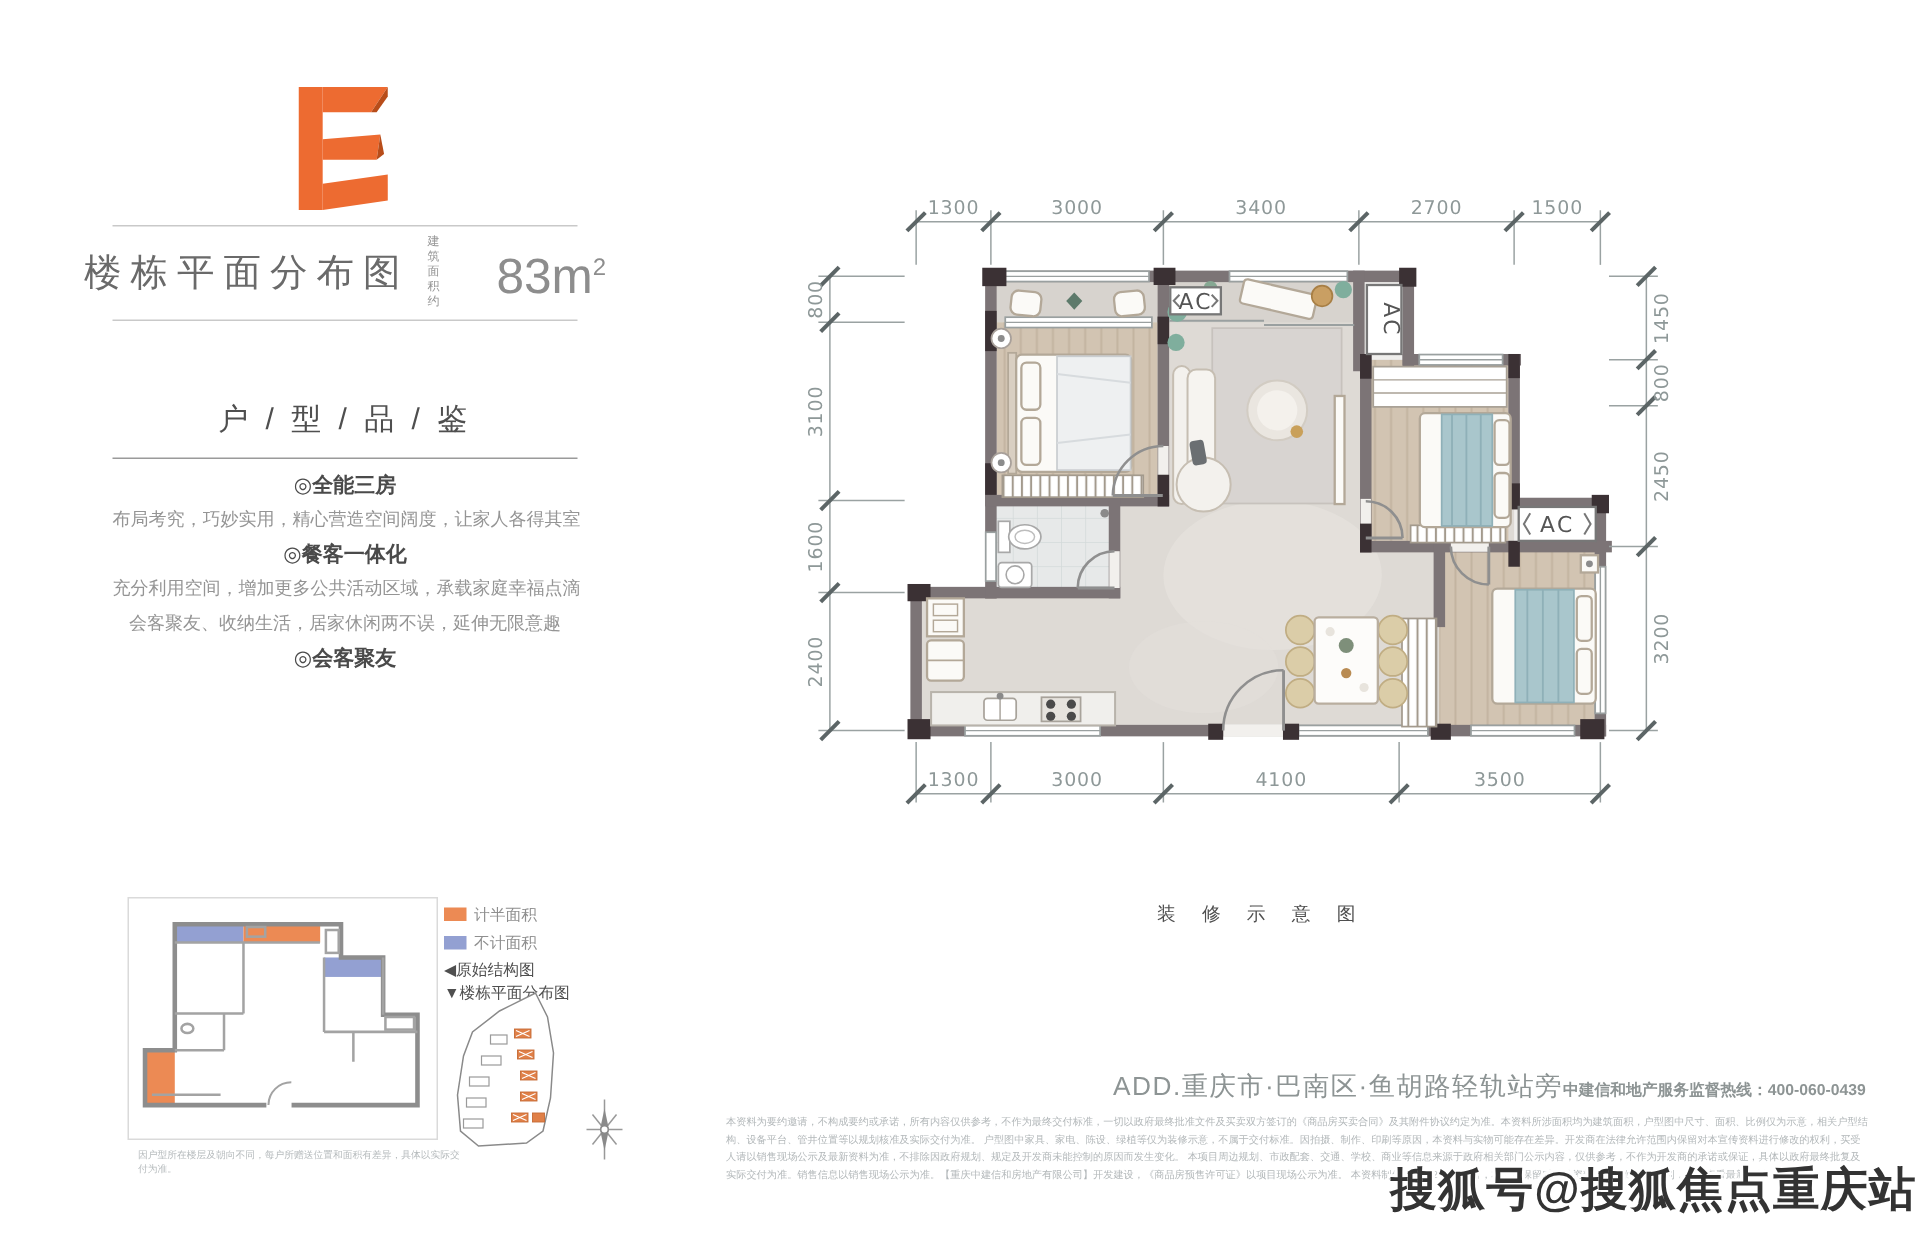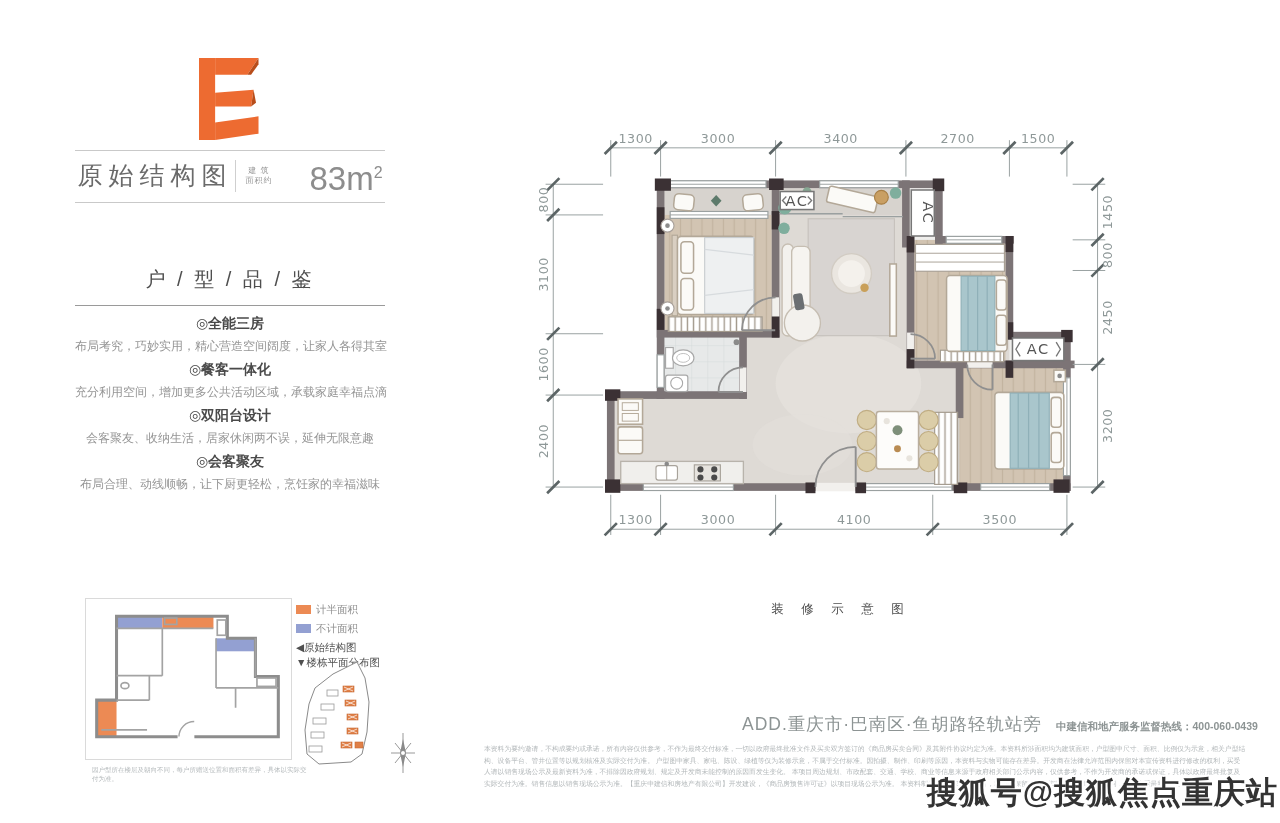--- a/index.html
+++ b/index.html
@@ -34,21 +34,21 @@
   .mini-note{left:92px;top:766px;width:220px;font-size:6.5px;color:#b6bbbd;letter-spacing:0px;}
 
   
   .plan-wrap{left:536px;top:121px;width:598px;height:432px;}
   .plan-caption{left:726px;top:601px;width:230px;text-align:center;font-size:12.5px;color:#4f4f4f;
                 letter-spacing:7px;}
 
   
   .address-row{left:742px;top:712px;white-space:nowrap;display:flex;align-items:flex-end;}
   .address{font-size:17.5px;color:#8d9494;letter-spacing:1px;}
-  .hotline{font-size:10.5px;font-weight:bold;color:#8d9494;margin-left:14px;padding-bottom:2px;}
+  .hotline{font-size:10.5px;font-weight:bold;color:#8d9494;padding-bottom:2px;}
   .fineprint{left:484px;top:743px;width:762px;font-size:6.8px;line-height:11.5px;color:#b3b8ba;
              text-align:left;}
   .watermark{right:2px;top:772px;font-size:31px;font-weight:900;color:#333;letter-spacing:1px;
              text-shadow:-2px -2px 0 #fff,2px -2px 0 #fff,-2px 2px 0 #fff,2px 2px 0 #fff,0 0 5px #fff;
              white-space:nowrap;}
 
   
   svg text{font-family:"DejaVu Sans","Liberation Sans",sans-serif;}
   .gw{fill:#7c7476;}
   .dw{fill:#3b3134;}
@@ -68,21 +68,21 @@
       <polygon points="0,0 26,0 26,132 0,132" fill="#ed6b31"></polygon>
       <polygon points="26,0 96,0 78,27 26,27" fill="#ed6b31"></polygon>
       <polygon points="78,27 96,0 96,10 84,27" fill="#b84d1a"></polygon>
       <polygon points="26,56 88,51 84,78 26,78" fill="#ed6b31"></polygon>
       <polygon points="84,78 88,51 92,72" fill="#b84d1a"></polygon>
       <polygon points="26,104 96,94 96,122 26,132" fill="#ed6b31"></polygon>
     </svg>
   </div>
 
   <div class="abs title-block">
-    <span class="title-cn">原始结构图</span>
+    <span class="title-cn">楼栋平面分布图</span>
     <span class="title-div"></span>
     <span class="area-prefix">
       <span>建 筑</span><br>
       <span>面积约</span>
     </span>
     <span class="area-big"><span>83m</span><sup>2</sup></span>
   </div>
 
 
   <div class="abs section-title">户 / 型 / 品 / 鉴</div>
@@ -90,26 +90,24 @@
   <div class="abs features">
     <div class="feature">
       <div class="ft">◎全能三房</div>
       <div class="fd">布局考究，巧妙实用，精心营造空间阔度，让家人各得其室</div>
     </div>
     <div class="feature">
       <div class="ft">◎餐客一体化</div>
       <div class="fd">充分利用空间，增加更多公共活动区域，承载家庭幸福点滴</div>
     </div>
     <div class="feature">
-      <div class="ft">◎双阳台设计</div>
       <div class="fd">会客聚友、收纳生活，居家休闲两不误，延伸无限意趣</div>
     </div>
     <div class="feature">
       <div class="ft">◎会客聚友</div>
-      <div class="fd">布局合理、动线顺畅，让下厨更轻松，烹饪家的幸福滋味</div>
     </div>
   </div>
 
   <div class="abs miniplan-box">
     <svg width="203" height="158" viewBox="-700 -600 13300 9300">
       <rect x="1300" y="0" width="3000" height="800" fill="#93a0d2"></rect>
       <rect x="7820" y="1450" width="2580" height="850" fill="#93a0d2"></rect>
       <rect x="4300" y="0" width="3350" height="800" fill="#ec8a54"></rect>
       <rect x="0" y="5500" width="1300" height="2400" fill="#ec8a54"></rect>
       <path d="M1300,0 H8560 V1450 H10400 V3950 H11900 V7900 H0 V5500 H1300 Z" fill="none" stroke="#8d8d8d" stroke-width="200"></path>

